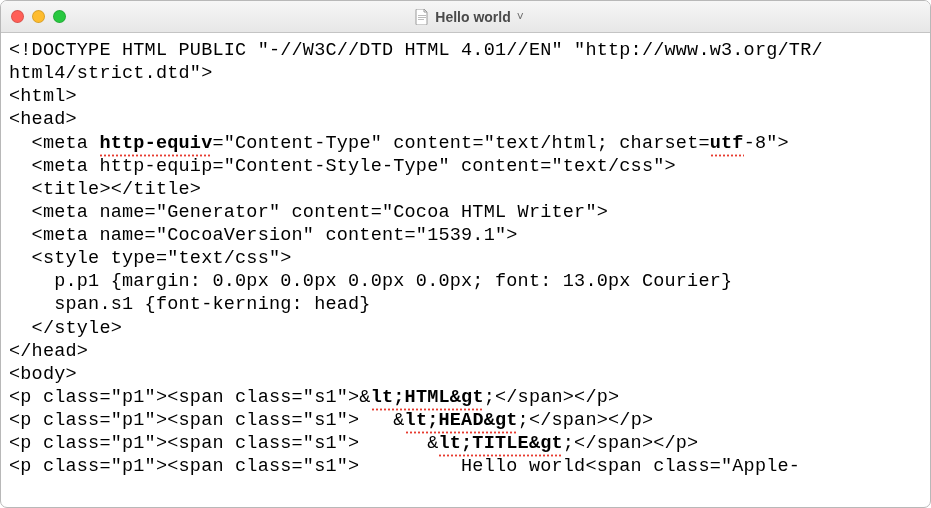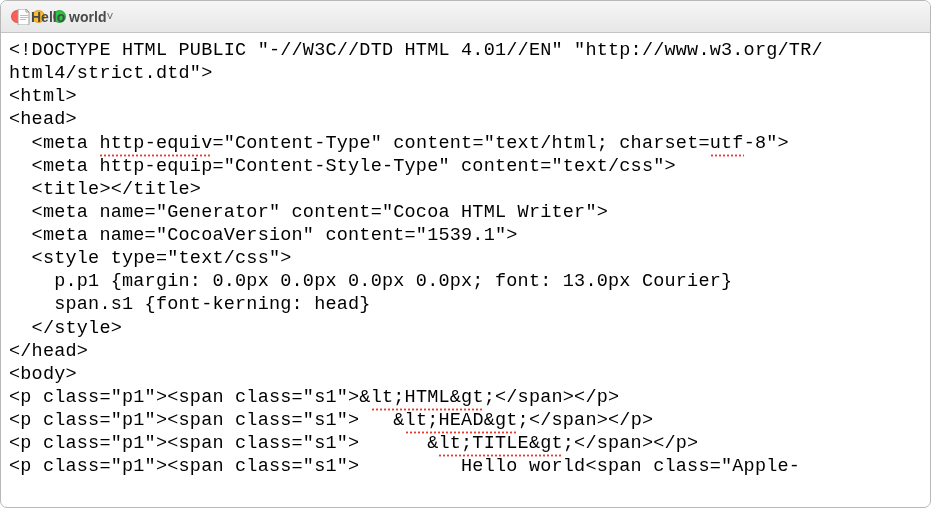--- a/index.html
+++ b/index.html
@@ -4,27 +4,27 @@
 <style>
   * { margin: 0; padding: 0; box-sizing: border-box; }
   html, body { width: 931px; height: 508px; overflow: hidden; font-family: -apple-system, "Helvetica Neue", Arial, sans-serif; background:#fff; }
   .window { width: 931px; height: 508px; background:#ffffff; border:1px solid #b8b8b8; border-radius:7px; overflow:hidden; display:flex; flex-direction:column; }
   .titlebar { height:32px; background:linear-gradient(#f6f6f6,#e7e7e7); border-bottom:1px solid #c4c4c4; display:flex; align-items:center; position:relative; padding:0 10px; }
   .traffic-lights { display:flex; gap:8px; align-items:center; }
   .tl { width:13px; height:13px; border-radius:50%; border:0.5px solid rgba(0,0,0,0.15); }
   .tl.close { background:#ff5f57; }
   .tl.min   { background:#febc2e; }
   .tl.zoom  { background:#28c840; }
-  .title-wrap { position:absolute; left:16px; right:0; display:flex; align-items:center; pointer-events:none; }
+  .title-wrap { position:absolute; left:8px; right:0; display:flex; justify-content:center; align-items:center; pointer-events:none; gap:6px; }
   .doc-icon { width:14px; height:16px; display:inline-block; }
   .title-text { font-size:14px; font-weight:600; color:#4a4a4a; }
   .chev { font-size:12px; color:#6e6e6e; }
   .content { flex:1; overflow:hidden; padding:6px 8px 8px 8px; }
   pre.code { font-family: Menlo, Monaco, "Courier New", monospace; font-size:18.5px; line-height:1.25; color:#000; white-space:pre; letter-spacing:0.2px; }
-  .sp { display:inline-block; position:relative; }
+  .sp { display:inline-block; position:relative;font-weight:bold; }
   .sp::after { content:""; position:absolute; left:0; right:0; bottom:-2px; height:3px;
     background-image: radial-gradient(circle at 2px 1.5px, #e73b2f 1px, transparent 1.2px);
     background-size:4px 3px; background-repeat:repeat-x; }
 </style>
 </head>
 <body>
 
 <div class="window">
   <div class="titlebar">
     <div class="traffic-lights">

